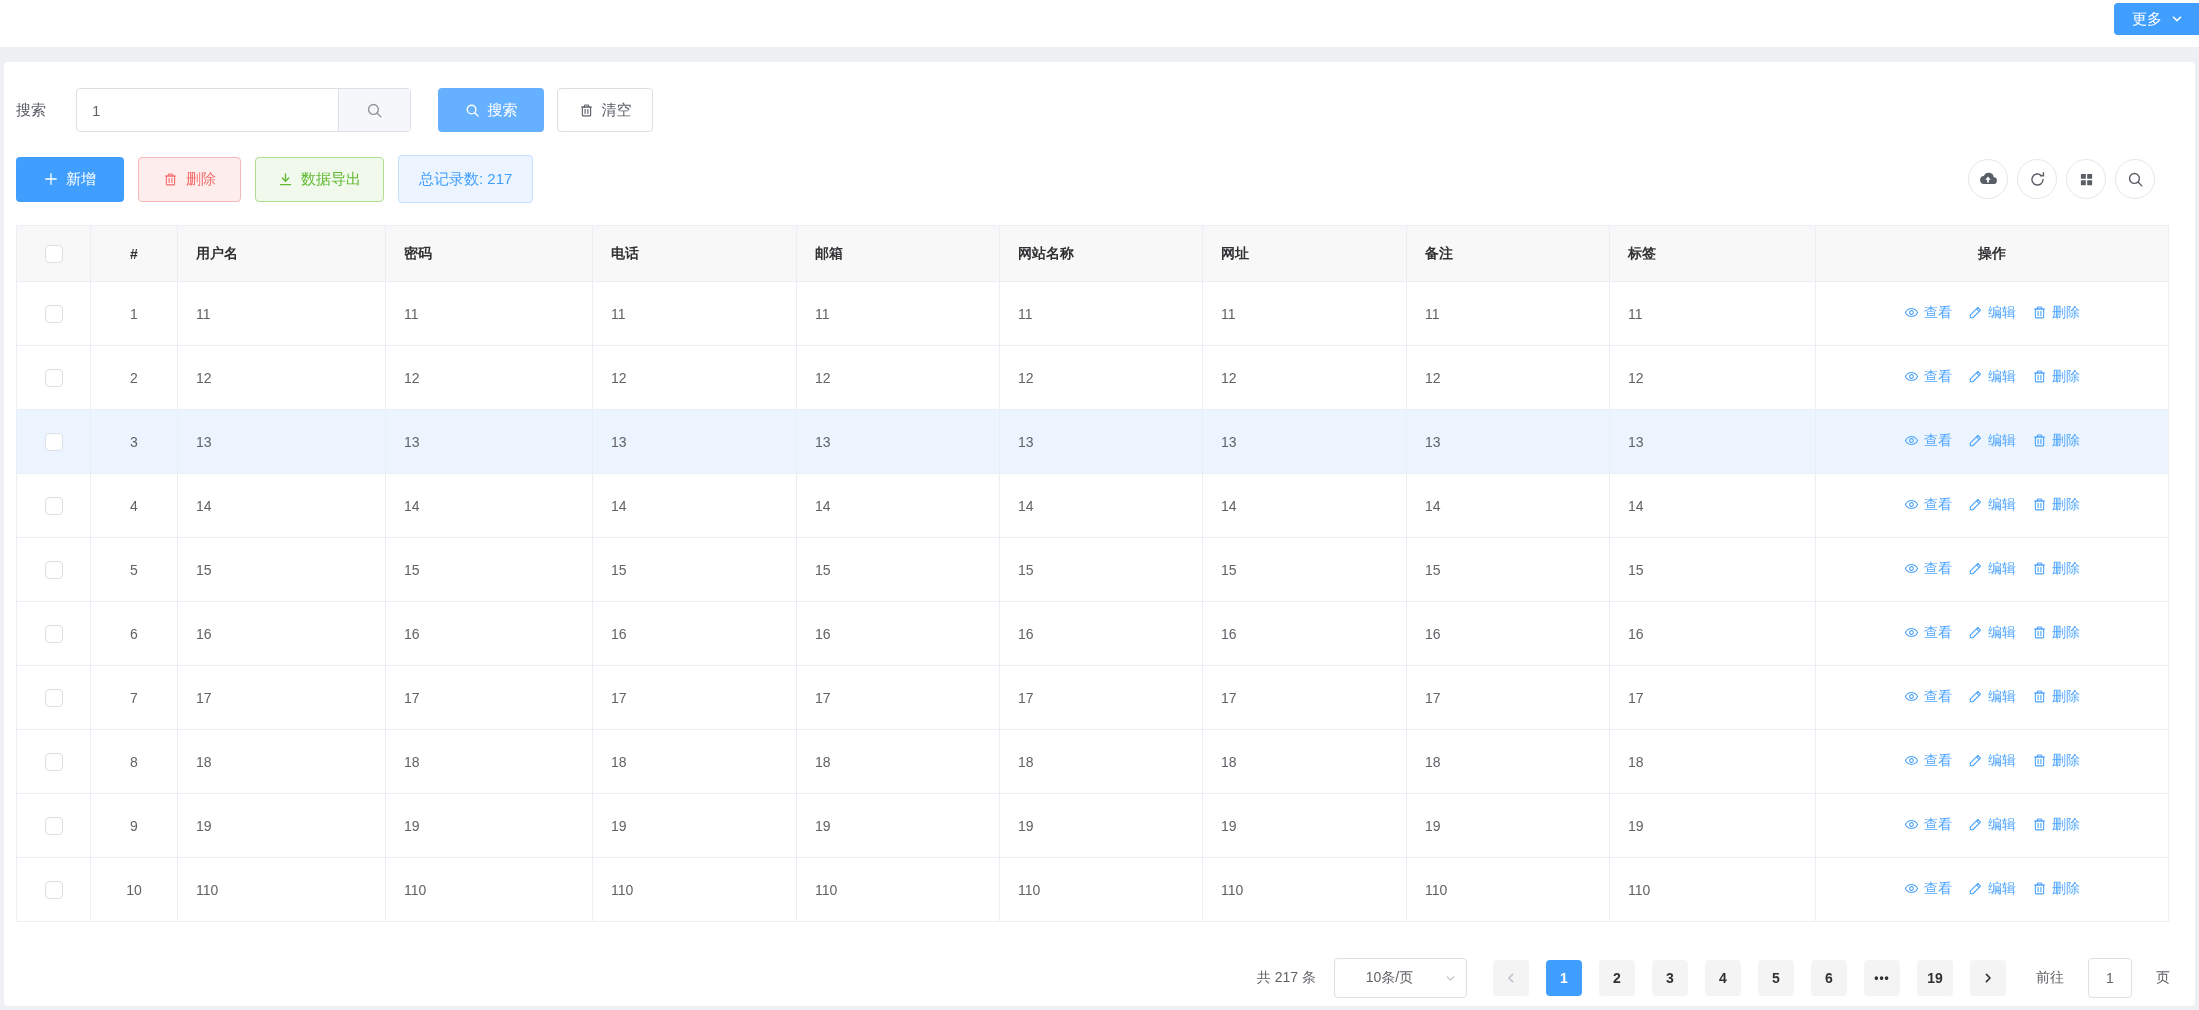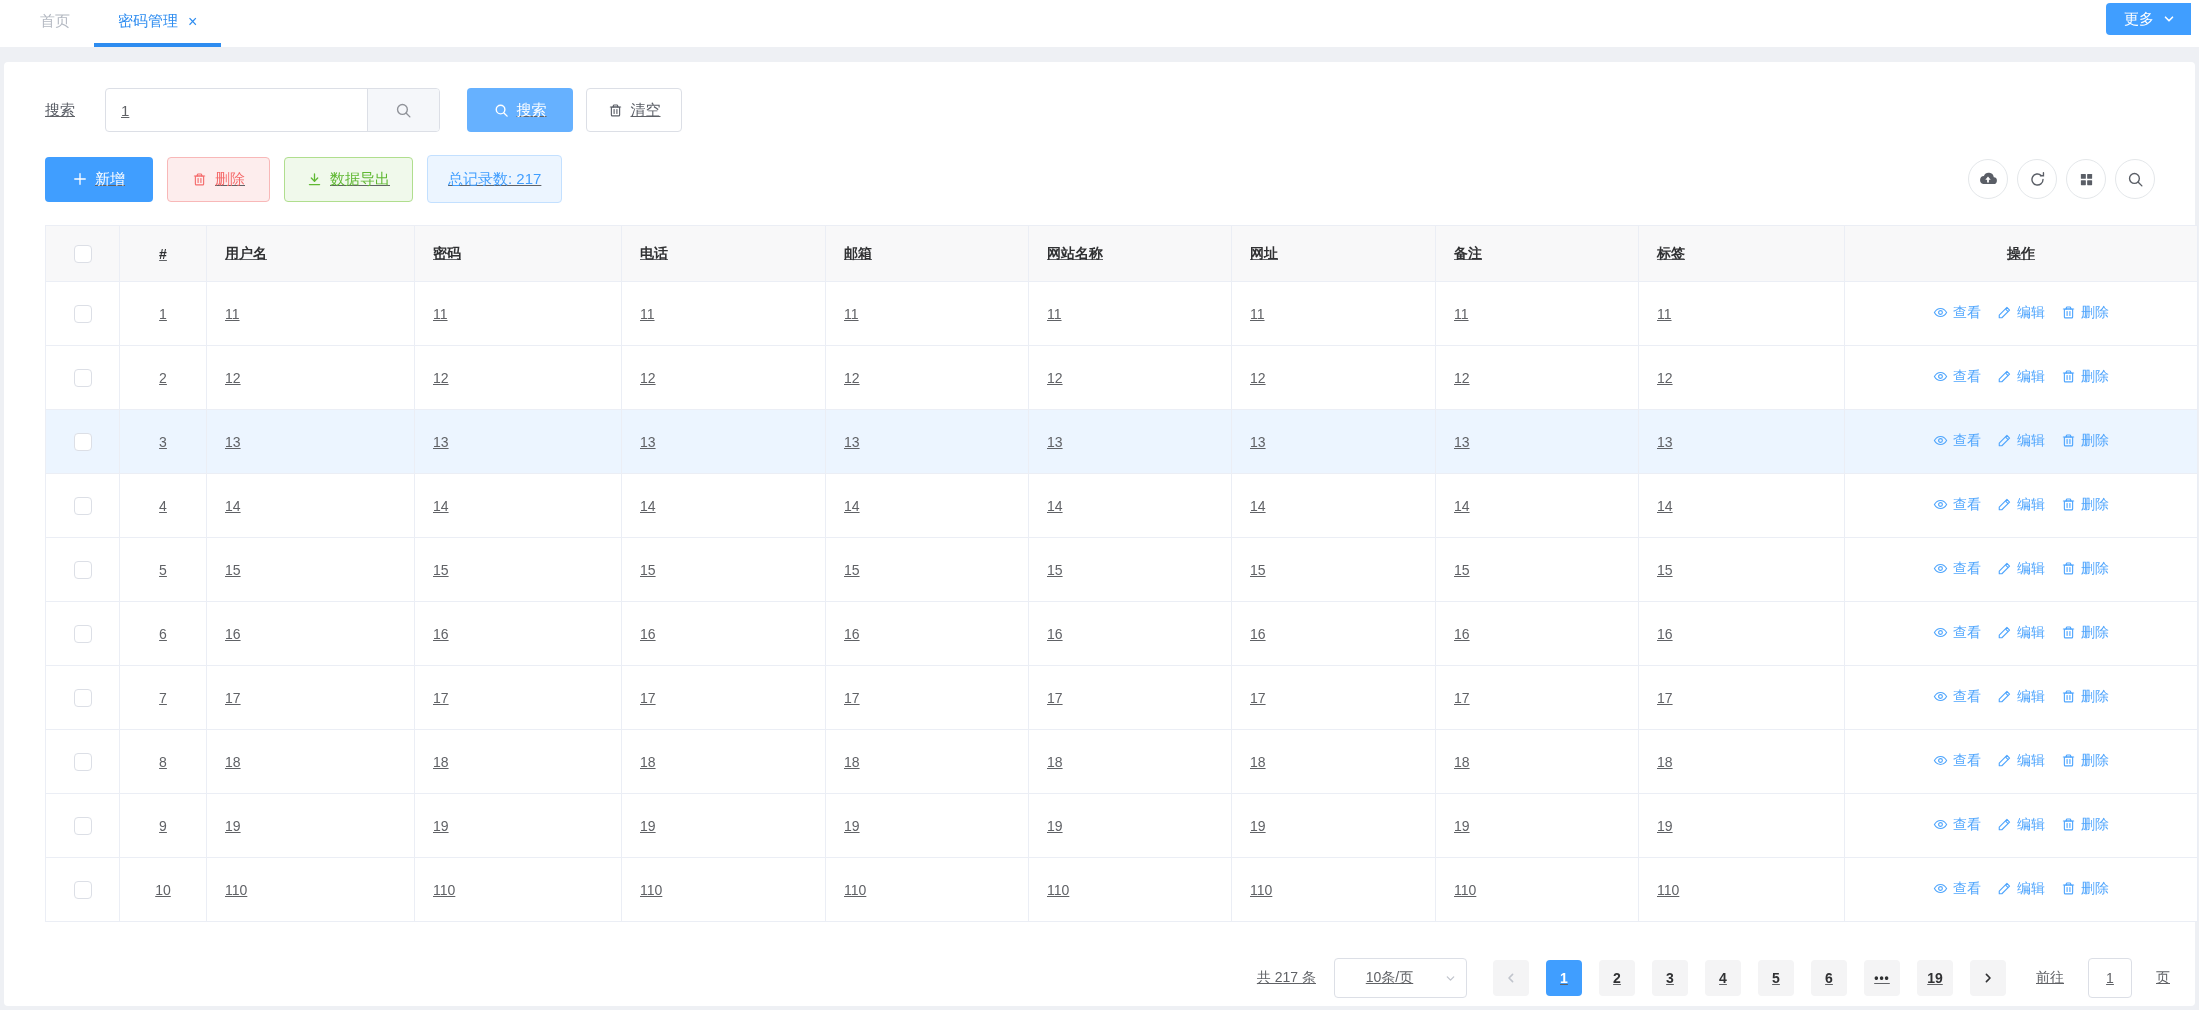--- a/index.html
+++ b/index.html
@@ -12,27 +12,27 @@
   }
   svg { display:block; }
 
   
   .tabbar { position:relative; height:47px; background:#fff; display:flex; align-items:stretch; }
   .tab-list { display:flex; margin-left:16px; }
   .tab { display:flex; align-items:center; padding:0 24px; font-size:15px; color:#b4b9c2;
          cursor:pointer; border-bottom:4px solid transparent; }
   .tab.active { color:#2d8cf0; border-bottom-color:#2d8cf0; }
   .tab-close { margin-left:10px; font-size:16px; line-height:1; }
-  .more-btn { position:absolute; right:8px; top:3px; height:32px; display:flex; align-items:center;
+  .more-btn { position:absolute; right:0; top:3px; height:32px; display:flex; align-items:center;
               gap:9px; background:#409eff; color:#fff; border:none; border-radius:4px 0 0 4px;
               padding:0 16px 0 18px; font-size:15px; cursor:pointer; font-family:inherit; }
 
   
   .panel { margin:15px 4px 0; height:944px; background:#fff; border-radius:4px;
-           padding:26px 12px 0 41px;text-decoration:underline; }
+           padding:26px 12px 0 12px; }
 
   
   .search-row { display:flex; align-items:center; }
   .search-label { font-size:15px; color:#5a5e66; margin-right:30px; }
   .search-box { display:flex; width:335px; height:44px; border:1px solid #dcdfe6;
                 border-radius:4px; overflow:hidden; background:#fff; }
   .search-box input { flex:1; min-width:0; border:none; outline:none; padding:0 15px;
                       font-size:15px; color:#606266; font-family:inherit; background:transparent; }
   .search-append { width:72px; display:flex; align-items:center; justify-content:center;
                    background:#f5f7fa; border-left:1px solid #dcdfe6; color:#909399; cursor:pointer; }
@@ -90,29 +90,20 @@
   .page-btn.ellipsis { letter-spacing:1px; font-size:12px; }
   .goto { display:flex; align-items:center; margin-left:30px; gap:24px; }
   .goto input { width:44px; height:40px; border:1px solid #dcdfe6; border-radius:4px;
                 text-align:center; font-size:14px; color:#606266; outline:none;
                 font-family:inherit; }
 </style>
 </head>
 <body>
 
 <div class="tabbar">
-  <div class="tab-list">
-      <div class="tab">
-        <span>首页</span>
-      </div>
-      <div class="tab active">
-        <span>密码管理</span>
-        <span class="tab-close">×</span>
-      </div>
-    </div>
   <button class="more-btn">
     <span>更多</span>
     <span>
       <svg width="12" height="12" viewBox="0 0 12 12" fill="none" stroke="#fff" stroke-width="1.6" stroke-linecap="round" stroke-linejoin="round">
           <path d="M2.5 4.2L6 7.8l3.5-3.6"></path>
         </svg>
     </span>
   </button>
 </div>
 

